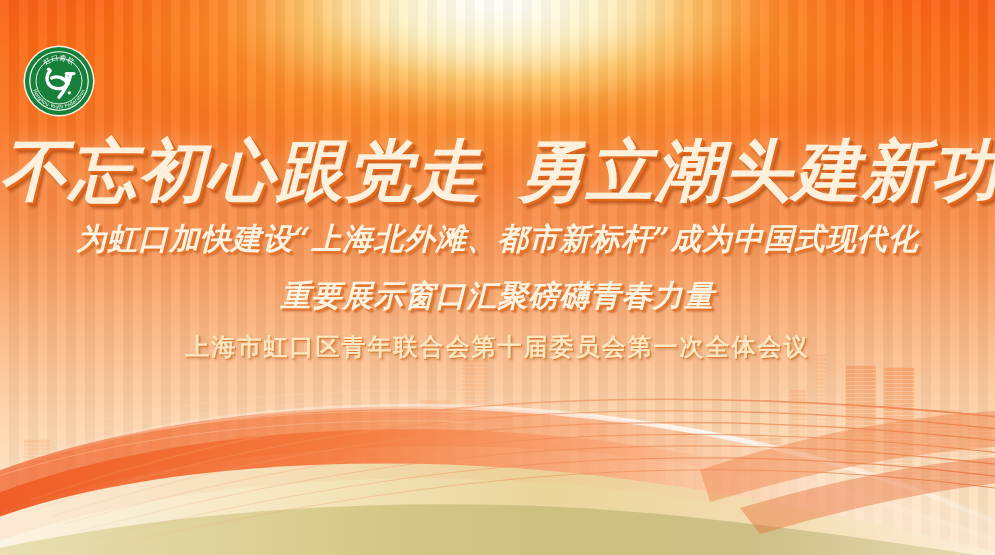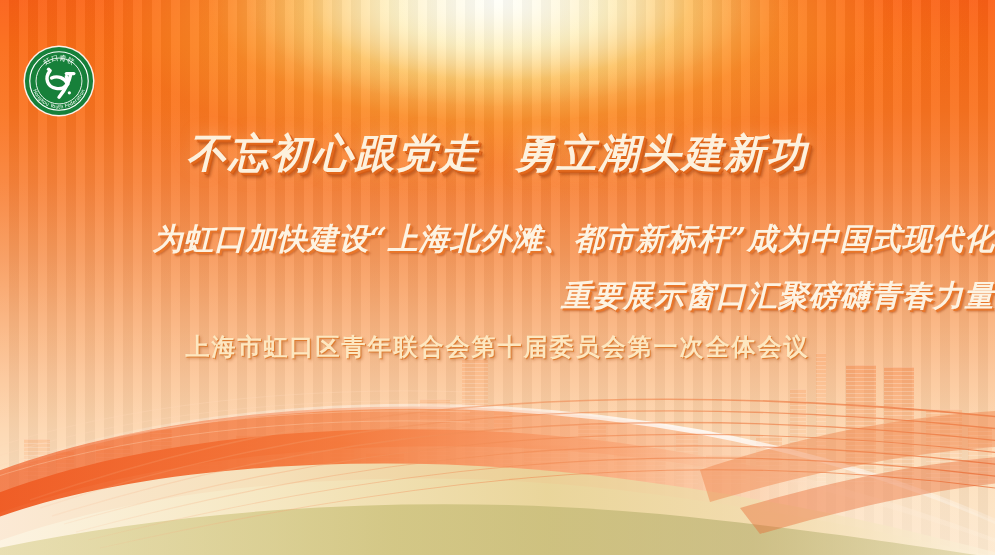--- a/index.html
+++ b/index.html
@@ -114,21 +114,21 @@
     right: 0;
     top: 0;
     text-align: center;
   }
   .main-title {
     position: absolute;
     top: 126px;
     left: 0;
     right: 0;
     font-family: "DejaVu Serif", serif;
-    font-size: 40px;
+    font-size: 67px;
     font-weight: 700;
     font-style: italic;
     letter-spacing: 2px;
     color: #fdf1dd;
     white-space: nowrap;
     text-shadow:
        2px 2px 0 #e2691d,
        3px 3px 0 #d25c17,
        4px 5px 3px rgba(150,55,10,0.55),
        0 0 18px rgba(255,240,200,0.35);
@@ -142,21 +142,20 @@
     font-family: "DejaVu Serif", serif;
     font-size: 30px;
     font-weight: 700;
     font-style: italic;
     letter-spacing: 1px;
     color: #fdf3e2;
     white-space: nowrap;
     text-shadow:
        2px 2px 0 #e8762a,
        3px 3px 2px rgba(170,70,20,0.50);
-    text-align: right;
   }
   .sub-line.l1 { top: 219px; }
   .sub-line.l2 { top: 276px; }
 
   .meeting-line {
     position: absolute;
     left: 0;
     right: 0;
     top: 331px;
     font-family: "Liberation Sans", sans-serif;

